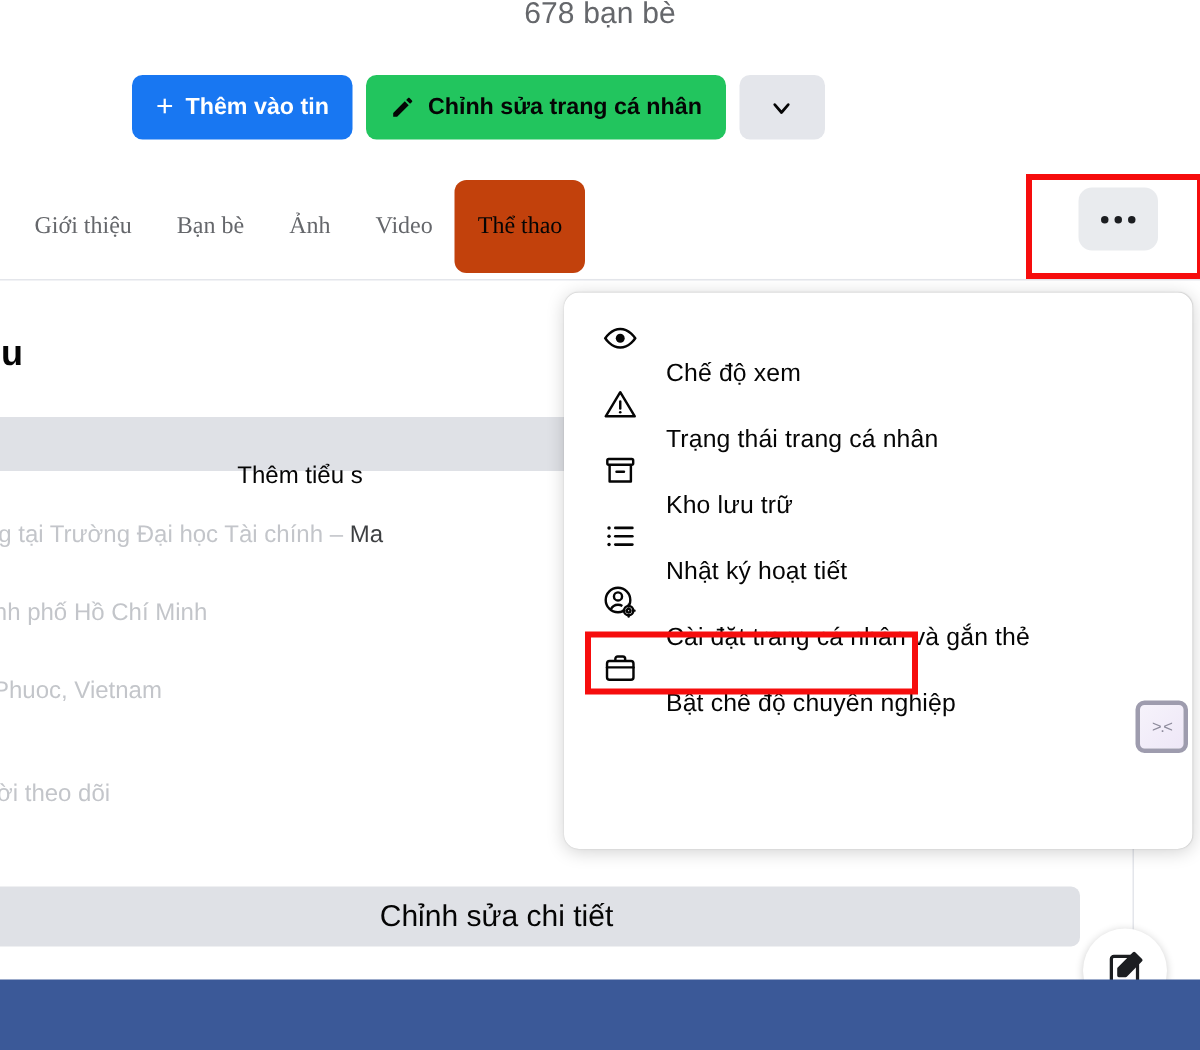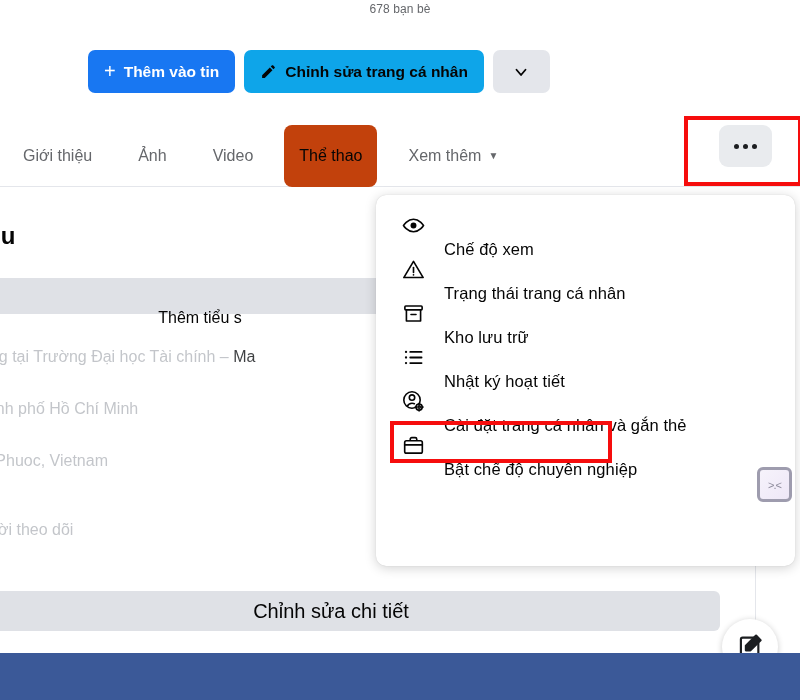--- a/index.html
+++ b/index.html
@@ -18,21 +18,21 @@
     background: #ffffff;
     overflow: hidden;
   }
 
   
   .friend-count {
     position: absolute;
     left: 0; top: 0;
     width: 800px;
     text-align: center;
-    font-size: 12px;
+    font-size: 20px;
     color: #65676b;
     padding-top: 0px;
     line-height: 18px;
     letter-spacing: .1px;
   }
 
   
   .action-row {
     position: absolute;
     left: 88px; top: 50px;
@@ -49,41 +49,42 @@
     display: inline-flex;
     align-items: center;
     justify-content: center;
     gap: 8px;
     cursor: pointer;
     white-space: nowrap;
     padding: 0 16px;
     height: 43px;
   }
   .btn-primary { background: #1877f2; color: #ffffff; }
-  .btn-secondary { background: #0ea5e9; color: #050505; }
+  .btn-secondary { background: #22c55e; color: #050505; }
   .btn-caret { background: #e4e6eb; color: #050505; width: 57px; padding: 0; }
   .plus-glyph { font-size: 20px; font-weight: 400; line-height: 1; margin-top: -2px; }
   .pencil-glyph { display: inline-flex; margin-top: -1px; }
   .caret-glyph { display: inline-flex; }
 
   
   .tabs-bar {
     position: absolute;
     left: 0; top: 115px;
     width: 800px; height: 72px;
     background: #ffffff;
     border-bottom: 1px solid #e4e6eb;
   }
   .tabs {
     position: absolute;
     left: 8px; top: 0;
     height: 72px;
     display: flex;
-    align-items: flex-end;
-    gap: 16px;
+    align-items: center;
+    gap: 0px;
+    font-family: Liberation Serif, serif;
   }
   .tab {
     height: 62px;
     display: inline-flex;
     align-items: center;
     justify-content: center;
     padding: 0 15px;
     font-size: 16px;
     color: #65676b;
     border-radius: 8px;
@@ -280,34 +281,33 @@
           <polyline points="6 9 12 16 18 9"></polyline>
         </svg>
       </span>
     </button>
   </div>
 
   <div class="tabs-bar">
     <div class="tabs">
       <div class="tab">
         <span>Giới thiệu</span>
+      </div>
+      <div class="tab">
+        <span>Bạn bè</span>
       </div>
       <div class="tab">
         <span>Ảnh</span>
       </div>
       <div class="tab">
         <span>Video</span>
       </div>
       <div class="tab active">
         <span>Thể thao</span>
       </div>
-      <div class="tab">
-        <span>Xem thêm</span>
-        <span class="tab-caret">▼</span>
-      </div>
     </div>
   </div>
 
   <button class="more-btn">
     <span class="dot"></span>
     <span class="dot"></span>
     <span class="dot"></span>
   </button>
 
   <div class="bg-intro-title">thiệu</div>

